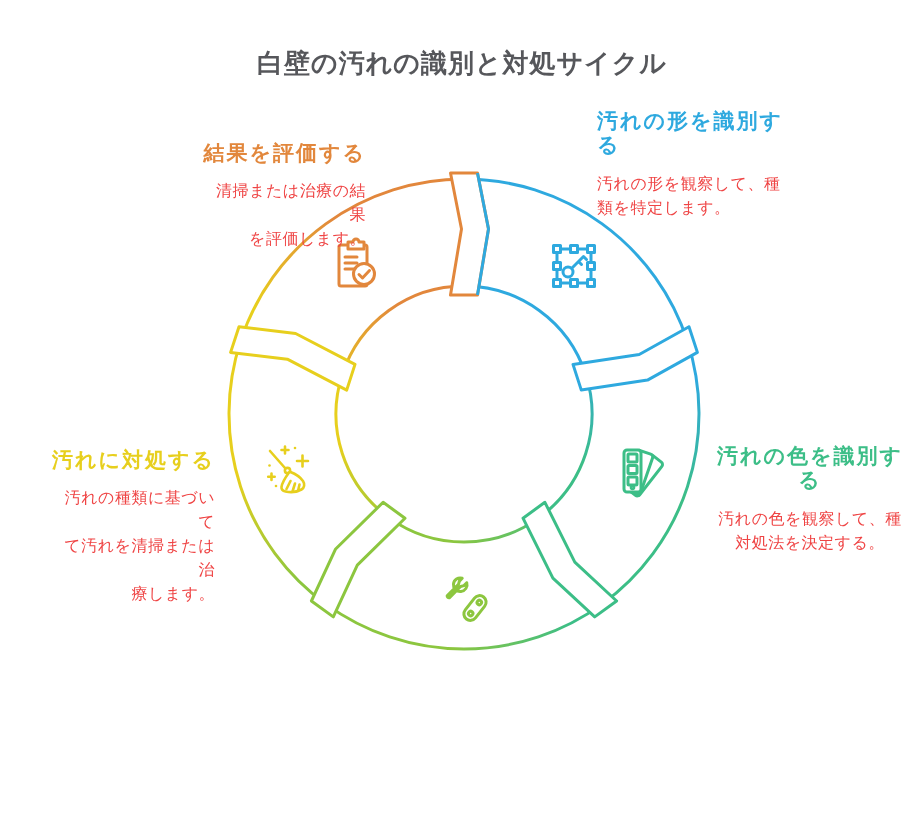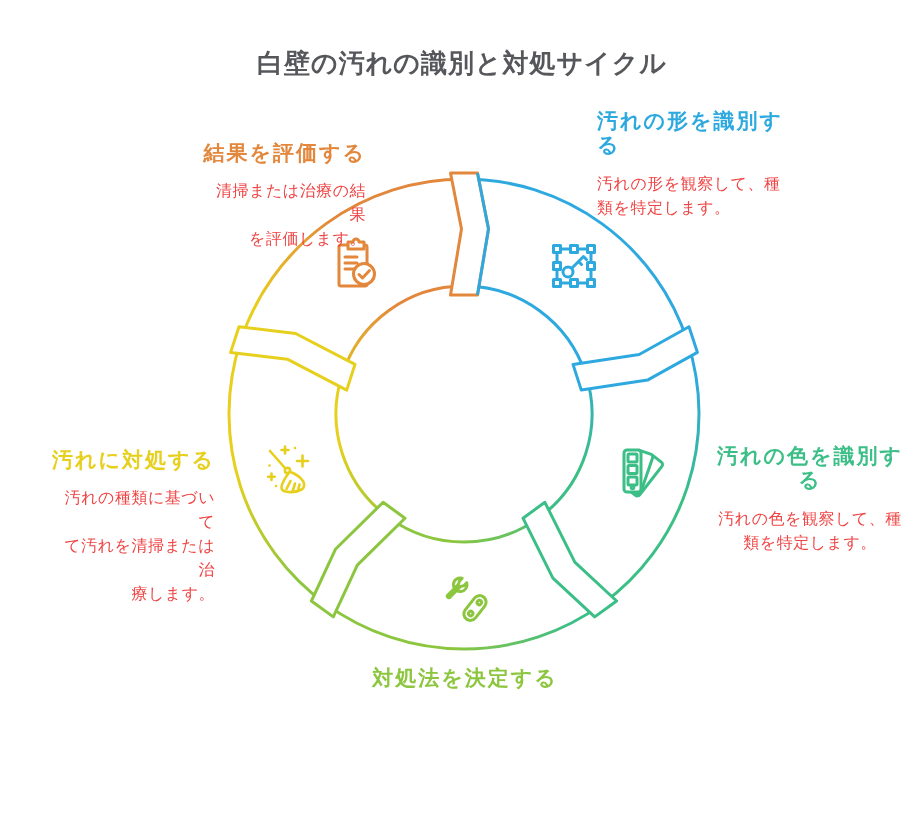--- a/index.html
+++ b/index.html
@@ -151,25 +151,24 @@
     <h2 class="step-title" style="color: rgb(46, 169, 223);">汚れの形を識別す
 る</h2>
     <p class="step-desc">汚れの形を観察して、種
 類を特定します。</p>
   </div>
 
   <div class="step step-color">
     <h2 class="step-title" style="color: rgb(60, 190, 135);">汚れの色を識別す
 る</h2>
     <p class="step-desc">汚れの色を観察して、種
-類を特定します。</p>
+対処法を決定する。</p>
   </div>
 
   <div class="step step-decide">
-    <h2 class="step-title" style="color: rgb(140, 198, 63);">対処法を決定する</h2>
   </div>
 
   <div class="step step-treat">
     <h2 class="step-title" style="color: rgb(231, 207, 29); font-family: Liberation Serif, serif;">汚れに対処する</h2>
     <p class="step-desc">汚れの種類に基づいて
 て汚れを清掃または治
 療します。</p>
   </div>
 
   <div class="step step-evaluate">

